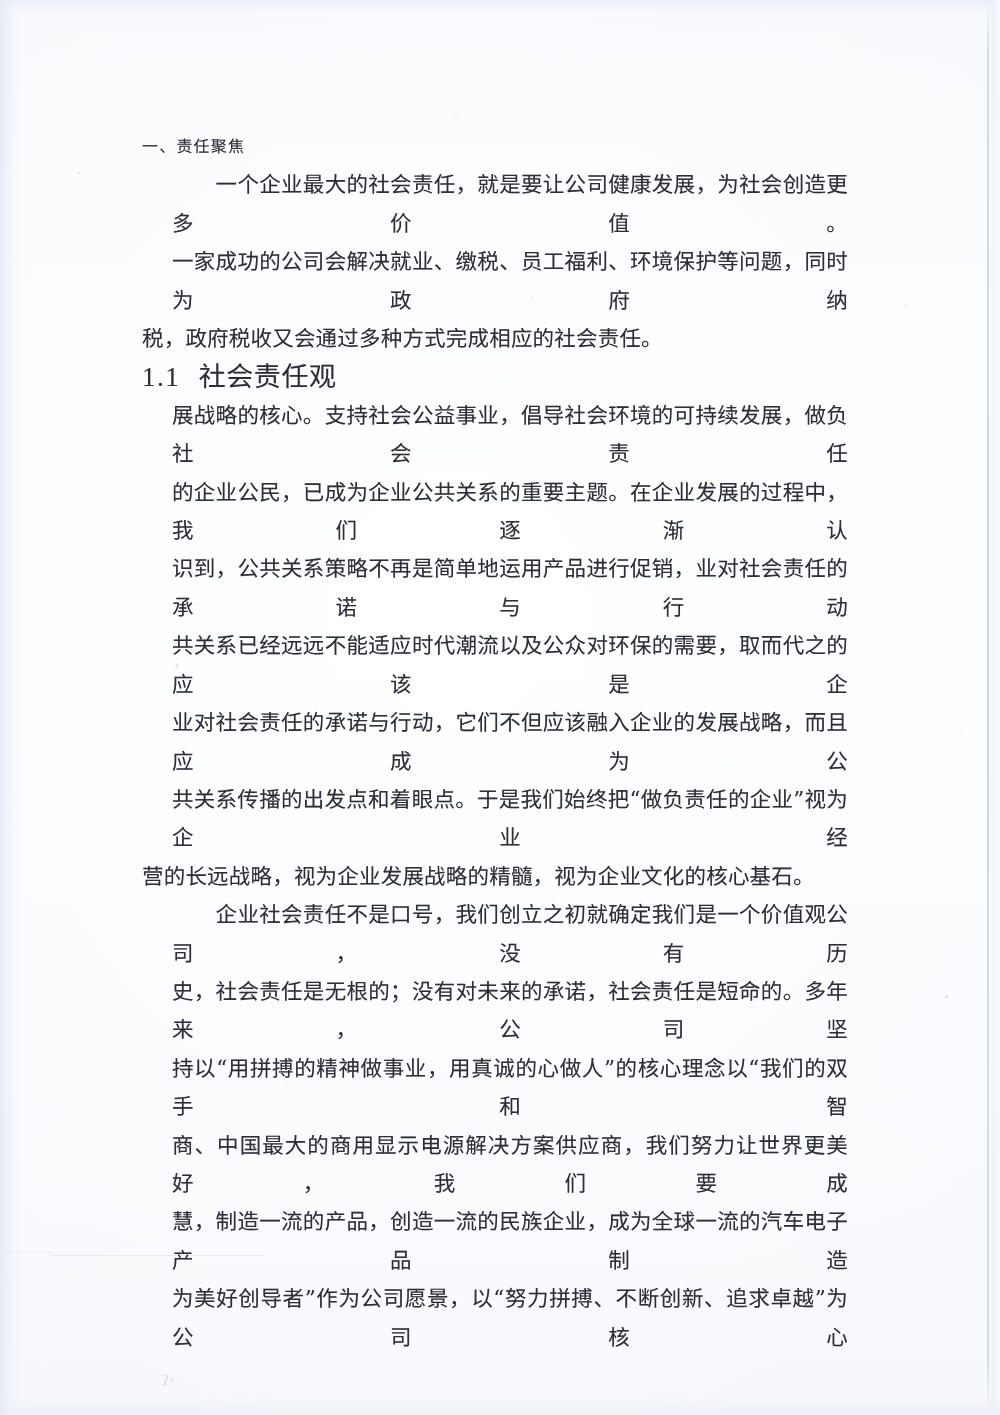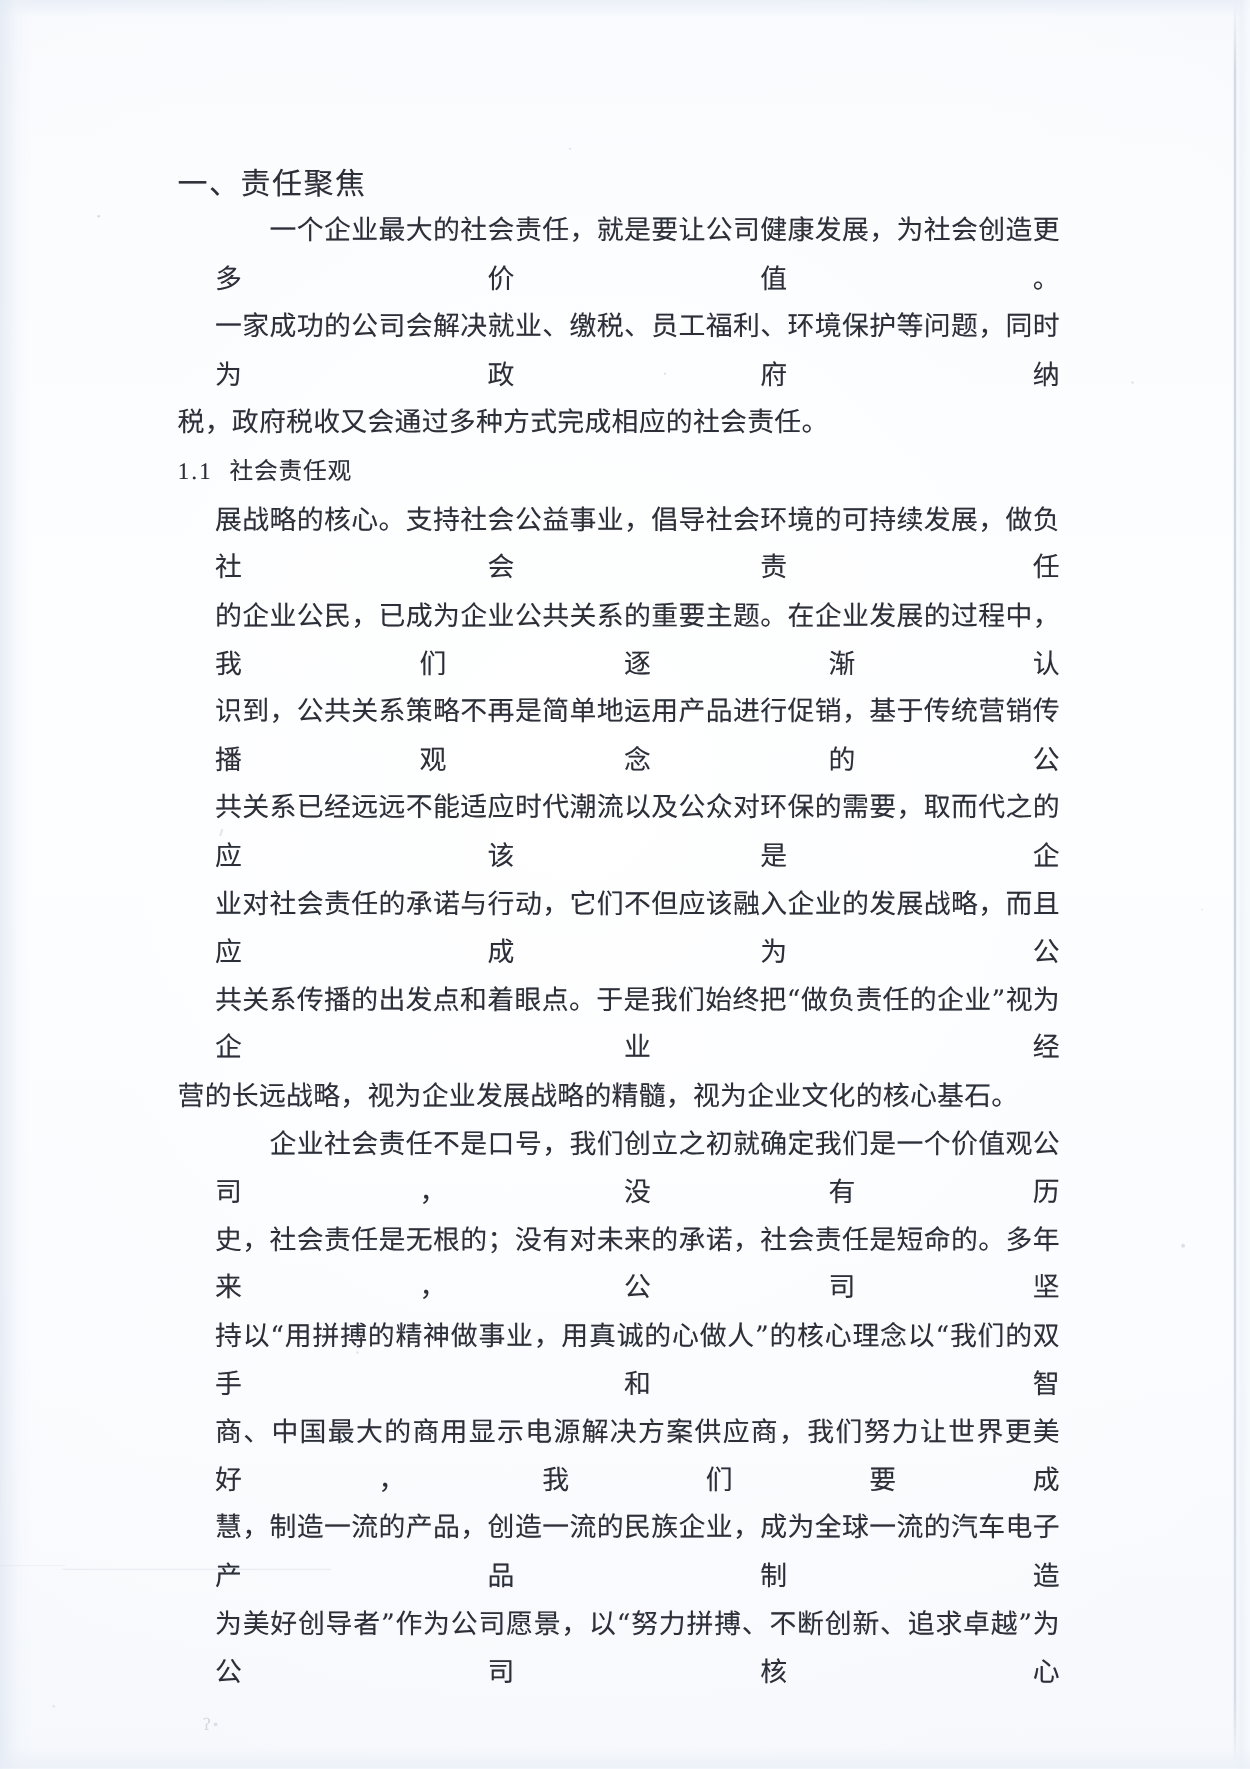--- a/index.html
+++ b/index.html
@@ -105,25 +105,25 @@
     color: #2c2f38;
     letter-spacing: 0.2px;
     white-space: pre;
     font-family: "DejaVu Serif", "Liberation Serif", serif;
     
     text-shadow: 0 0 0.55px rgba(66,70,82,0.35);
   }
 
   
   .heading {
-    font-size: 24px;
+    font-size: 16px;
     letter-spacing: 1.2px;
   }
   .subheading {
-    font-size: 19px;
+    font-size: 27px;
     letter-spacing: 0.6px;
   }
   .subheading .num {
     font-family: "Liberation Serif", "DejaVu Serif", serif;
     letter-spacing: 1.5px;
   }
 
   
   .just {
     text-align: justify;
@@ -170,21 +170,21 @@
     <div class="line heading nojust">一、责任聚焦</div>
 
     <div class="line just">　　一个企业最大的社会责任，就是要让公司健康发展，为社会创造更多价值。</div>
     <div class="line just">一家成功的公司会解决就业、缴税、员工福利、环境保护等问题，同时为政府纳</div>
     <div class="line nojust">税，政府税收又会通过多种方式完成相应的社会责任。</div>
 
     <div class="line subheading nojust"><span class="num">1.1</span><span>&nbsp;&nbsp;</span><span>社会责任观</span></div>
 
     <div class="line just">展战略的核心。支持社会公益事业，倡导社会环境的可持续发展，做负社会责任</div>
     <div class="line just">的企业公民，已成为企业公共关系的重要主题。在企业发展的过程中，我们逐渐认</div>
-    <div class="line just">识到，公共关系策略不再是简单地运用产品进行促销，基于传统营销传播观念的公</div>
+    <div class="line just">识到，公共关系策略不再是简单地运用产品进行促销，业对社会责任的承诺与行动</div>
     <div class="line just">共关系已经远远不能适应时代潮流以及公众对环保的需要，取而代之的应该是企</div>
     <div class="line just">业对社会责任的承诺与行动，它们不但应该融入企业的发展战略，而且应成为公</div>
     <div class="line just">共关系传播的出发点和着眼点。于是我们始终把“做负责任的企业”视为企业经</div>
     <div class="line nojust">营的长远战略，视为企业发展战略的精髓，视为企业文化的核心基石。</div>
 
     <div class="line just">　　企业社会责任不是口号，我们创立之初就确定我们是一个价值观公司，没有历</div>
     <div class="line just">史，社会责任是无根的；没有对未来的承诺，社会责任是短命的。多年来，公司坚</div>
     <div class="line just">持以“用拼搏的精神做事业，用真诚的心做人”的核心理念以“我们的双手和智</div>
     <div class="line just">商、中国最大的商用显示电源解决方案供应商，我们努力让世界更美好，我们要成</div>
     <div class="line just">慧，制造一流的产品，创造一流的民族企业，成为全球一流的汽车电子产品制造</div>

